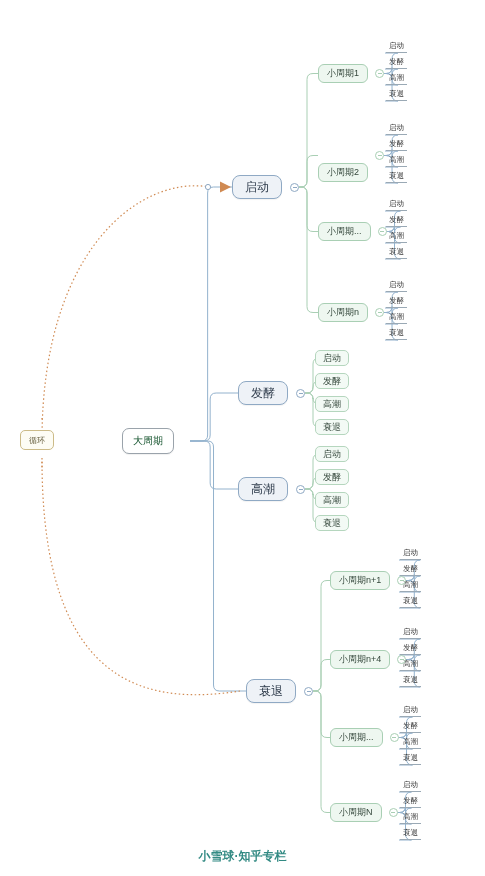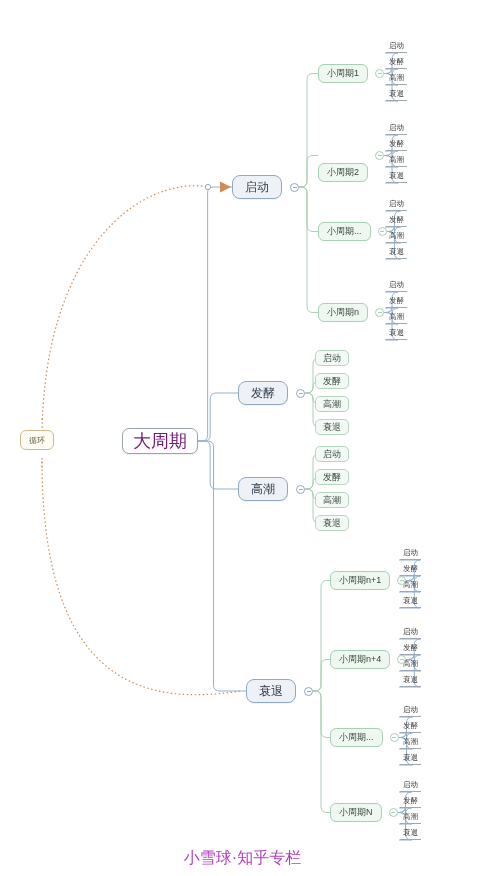--- a/index.html
+++ b/index.html
@@ -10,21 +10,21 @@
   }
   #canvas{position:absolute;left:0;top:0;width:485px;height:876px;}
   svg.wires{position:absolute;left:0;top:0;width:485px;height:876px;pointer-events:none;}
 
   .node{position:absolute;box-sizing:border-box;display:flex;align-items:center;
         justify-content:center;white-space:nowrap;}
 
   
   .n-root{
     border:1px solid #9aa3ab;background:#ffffff;border-radius:7px;
-    color:#701a75;font-size:18px;padding:0 10px;height:26px;
+    color:#14532d;font-size:10px;padding:0 10px;height:26px;
     box-shadow:0 1px 1px rgba(0,0,0,.06);
   }
   
   .n-cycle{
     border:1px solid #ccbb88;background:#fdfcf4;border-radius:5px;
     color:#6b6344;font-size:8px;height:20px;padding:0 8px;
   }
   
   .n-blue{
     border:1px solid #8fa9c4;background:#eef2f7;border-radius:8px;
@@ -57,21 +57,21 @@
     background:#8fa9c4;
   }
   .collapse.green::after{background:#a9cfb4;}
 
   .watermark{
     position:absolute;left:0;width:485px;text-align:center;
     color:#e8000d;font-weight:bold;letter-spacing:0px;
     font-family:"Liberation Sans","DejaVu Sans",sans-serif;
   }
   .wm-main{top:833px;font-size:31px;}
-  .wm-sub{top:848px;font-size:16px;color:#a21caf;font-weight:normal;opacity:.85;}
+  .wm-sub{top:848px;font-size:12px;color:#0f766e;font-weight:bold;opacity:.85;}
 </style>
 </head>
 <body>
 
 <div id="canvas">
 
   <svg class="wires" viewBox="0 0 485 876" xmlns="http://www.w3.org/2000/svg">
     <g id="wire-group" fill="none" stroke="#93b2cd" stroke-width="1">
         <path d="M190,441 H201.64 Q207.64,441 207.64,435 V193 Q207.64,187 213.64,187 H232"></path>
         <path d="M384.015625,73.5 H386.015625 Q392.015625,73.5 392.015625,67.5 V59 Q392.015625,53 398.015625,53 H385"></path>
@@ -135,21 +135,21 @@
         <path d="M42,458 V468"></path>
       </g>
     <g id="arrow-group">
         <circle cx="208" cy="187" r="2.6" fill="#ffffff" stroke="#8fa9c4" stroke-width="1"></circle>
         <path d="M220,181.5 L231,187 L220,192.5 Z" fill="#d08a52"></path>
       </g>
   </svg>
 
   <div id="nodes-layer">
       <div class="node n-root" style="left: 122px; top: 428px;">大周期</div>
-      <div class="node n-cycle" style="left: 20px; top: 430px; border-radius: 6px;">循环</div>
+      <div class="node n-cycle" style="left: 20px; top: 430px;">循环</div>
       <div class="node n-blue" style="left: 232px; top: 175px;">启动</div>
       <div class="collapse" style="left: 290px; top: 182.5px;"></div>
       <div class="node n-green" style="left: 318px; top: 64px;">小周期1</div>
       <div class="collapse green" style="left: 375.016px; top: 69px;"></div>
       <div class="node n-leafline" style="left: 386px; top: 40px;">启动</div>
       <div class="node n-leafline" style="left: 386px; top: 56px;">发酵</div>
       <div class="node n-leafline" style="left: 386px; top: 72px;">高潮</div>
       <div class="node n-leafline" style="left: 386px; top: 88px;">衰退</div>
       <div class="node n-green" style="left: 318px; top: 163px; text-align: center;">小周期2</div>
       <div class="collapse green" style="left: 375.016px; top: 151px;"></div>

